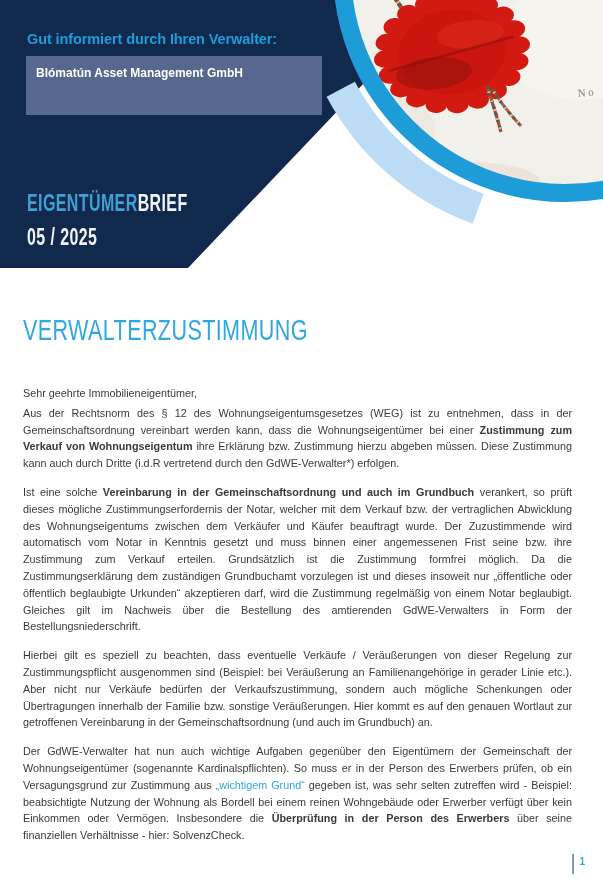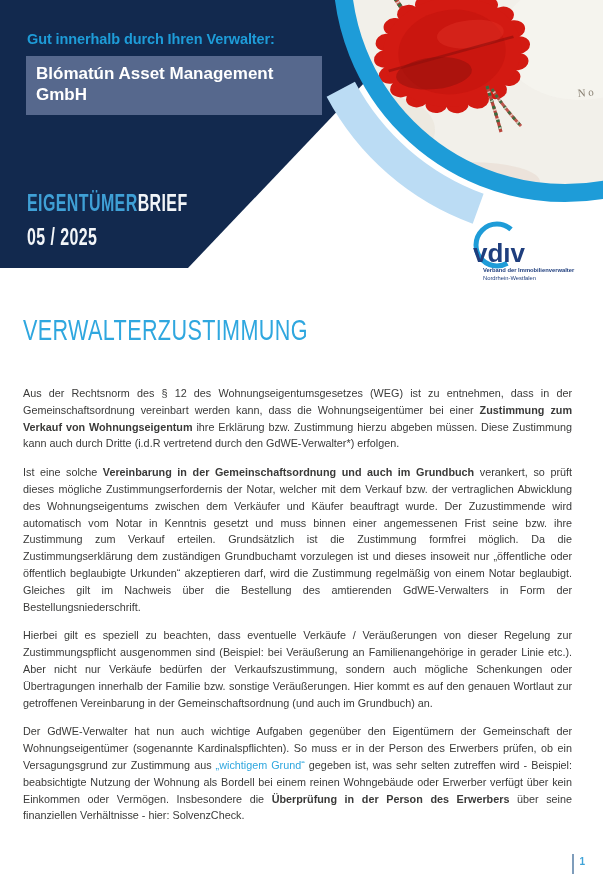--- a/index.html
+++ b/index.html
@@ -4,21 +4,21 @@
 <style>
   html,body{margin:0;padding:0;background:#ffffff;}
   .page{position:relative;width:603px;height:879px;background:#ffffff;overflow:hidden;
         font-family:"Liberation Sans",sans-serif;}
   
   .header{position:absolute;top:0;left:0;width:603px;height:296px;}
   .header svg{display:block;}
   .kicker{position:absolute;left:27px;top:31px;font-size:14.5px;font-weight:bold;
           color:#1E9CD8;letter-spacing:-0.1px;}
   .company-box{position:absolute;left:26px;top:56px;width:276px;min-height:45px;
-               background:#56688D;color:#ffffff;font-size:17px;font-weight:bold;
+               background:#56688D;color:#ffffff;font-size:12px;font-weight:bold;
                line-height:21px;padding:7px 10px;}
   .brief-title{position:absolute;left:27px;top:190px;font-size:23.5px;font-weight:bold;
                letter-spacing:0.6px;transform:scaleX(0.68);transform-origin:left top;
                white-space:nowrap;}
   .brief-title .part1{color:#3FA0D6;}
   .brief-title .part2{color:#F2F5F8;}
   .issue{position:absolute;left:27px;top:224px;font-size:23.5px;font-weight:bold;
          color:#F2F5F8;letter-spacing:0.6px;transform:scaleX(0.68);transform-origin:left top;
          white-space:nowrap;}
   .logo{position:absolute;left:450px;top:212px;width:153px;height:80px;}
@@ -105,39 +105,32 @@
           <path d="M 492 89 C 500 102 510 114 521 126" stroke="#3A6B3F" stroke-width="3" fill="none" stroke-dasharray="3 4" opacity="0.9"></path>
           <path d="M 492 89 C 500 102 510 114 521 126" stroke="#E9E2D8" stroke-width="3" fill="none" stroke-dasharray="1.5 8" stroke-dashoffset="6" opacity="0.8"></path>
         </g>
 
         <text x="578" y="97" transform="rotate(-5 578 97)" font-size="11" letter-spacing="2.5" fill="#8B8375" font-family="Liberation Serif, serif">No</text>
       </g>
 
       <circle cx="565" cy="-30" r="223" fill="none" stroke="#1E9CD8" stroke-width="18"></circle>
     </svg>
 
-    <div class="kicker">Gut innerhalb durch Ihren Verwalter:</div>
+    <div class="kicker">Gut informiert durch Ihren Verwalter:</div>
     <div class="company-box">Blómatún Asset Management GmbH</div>
     <div class="brief-title">
       <span class="part1">EIGENTÜMER</span><span class="part2">BRIEF</span>
     </div>
     <div class="issue">05 / 2025</div>
 
-    <div class="logo">
-      <svg width="153" height="80" viewBox="0 0 153 80">
-        <circle cx="47" cy="33" r="21" fill="none" stroke="#1E9CD8" stroke-width="5" stroke-dasharray="91.6 40.3" stroke-dashoffset="-22"></circle>
-        <text x="23" y="50" font-size="26" font-weight="bold" fill="#1F3E7D" font-family="Liberation Sans, sans-serif">vdıv</text>
-        <text x="33" y="60" font-size="5.8" font-weight="bold" fill="#1F3E7D" font-family="Liberation Sans, sans-serif">Verband der Immobilienverwalter</text>
-        <text x="33" y="67.5" font-size="5.8" fill="#1F3E7D" font-family="Liberation Sans, sans-serif">Nordrhein-Westfalen</text>
-      </svg>
-    </div>
   </div>
 
   <div class="article">
     <h1>VERWALTERZUSTIMMUNG</h1>
+    <p class="greeting">Sehr geehrte Immobilieneigentümer,</p>
     <p><span>Aus der Rechtsnorm des § 12 des Wohnungseigentumsgesetzes (WEG) ist zu entnehmen, dass in der Gemeinschaftsordnung vereinbart werden kann, dass die Wohnungseigentümer bei einer </span><span class="seg-b">Zustimmung zum Verkauf von Wohnungseigentum</span><span> ihre Erklärung bzw. Zustimmung hierzu abgeben müssen. Diese Zustimmung kann auch durch Dritte (i.d.R vertretend durch den GdWE-Verwalter*) erfolgen.</span></p>
     <p><span>Ist eine solche </span><span class="seg-b">Vereinbarung in der Gemeinschaftsordnung und auch im Grundbuch</span><span> verankert, so prüft dieses mögliche Zustimmungserfordernis der Notar, welcher mit dem Verkauf bzw. der vertraglichen Abwicklung des Wohnungseigentums zwischen dem Verkäufer und Käufer beauftragt wurde. Der Zuzustimmende wird automatisch vom Notar in Kenntnis gesetzt und muss binnen einer angemessenen Frist seine bzw. ihre Zustimmung zum Verkauf erteilen. Grundsätzlich ist die Zustimmung formfrei möglich. Da die Zustimmungserklärung dem zuständigen Grundbuchamt vorzulegen ist und dieses insoweit nur „öffentliche oder öffentlich beglaubigte Urkunden“ akzeptieren darf, wird die Zustimmung regelmäßig von einem Notar beglaubigt. Gleiches gilt im Nachweis über die Bestellung des amtierenden GdWE-Verwalters in Form der Bestellungsniederschrift.</span></p>
     <p><span>Hierbei gilt es speziell zu beachten, dass eventuelle Verkäufe / Veräußerungen von dieser Regelung zur Zustimmungspflicht ausgenommen sind (Beispiel: bei Veräußerung an Familienangehörige in gerader Linie etc.). Aber nicht nur Verkäufe bedürfen der Verkaufszustimmung, sondern auch mögliche Schenkungen oder Übertragungen innerhalb der Familie bzw. sonstige Veräußerungen. Hier kommt es auf den genauen Wortlaut zur getroffenen Vereinbarung in der Gemeinschaftsordnung (und auch im Grundbuch) an.</span></p>
     <p><span>Der GdWE-Verwalter hat nun auch wichtige Aufgaben gegenüber den Eigentümern der Gemeinschaft der Wohnungseigentümer (sogenannte Kardinalspflichten). So muss er in der Person des Erwerbers prüfen, ob ein Versagungsgrund zur Zustimmung aus </span><span class="seg-bb">„wichtigem Grund“</span><span> gegeben ist, was sehr selten zutreffen wird - Beispiel: beabsichtigte Nutzung der Wohnung als Bordell bei einem reinen Wohngebäude oder Erwerber verfügt über kein Einkommen oder Vermögen. Insbesondere die </span><span class="seg-b">Überprüfung in der Person des Erwerbers</span><span> über seine finanziellen Verhältnisse - hier: SolvenzCheck.</span></p>
   </div>
 
   <div class="footer">
     <span class="rule"></span>
     <span class="pagenum">1</span>
   </div>

